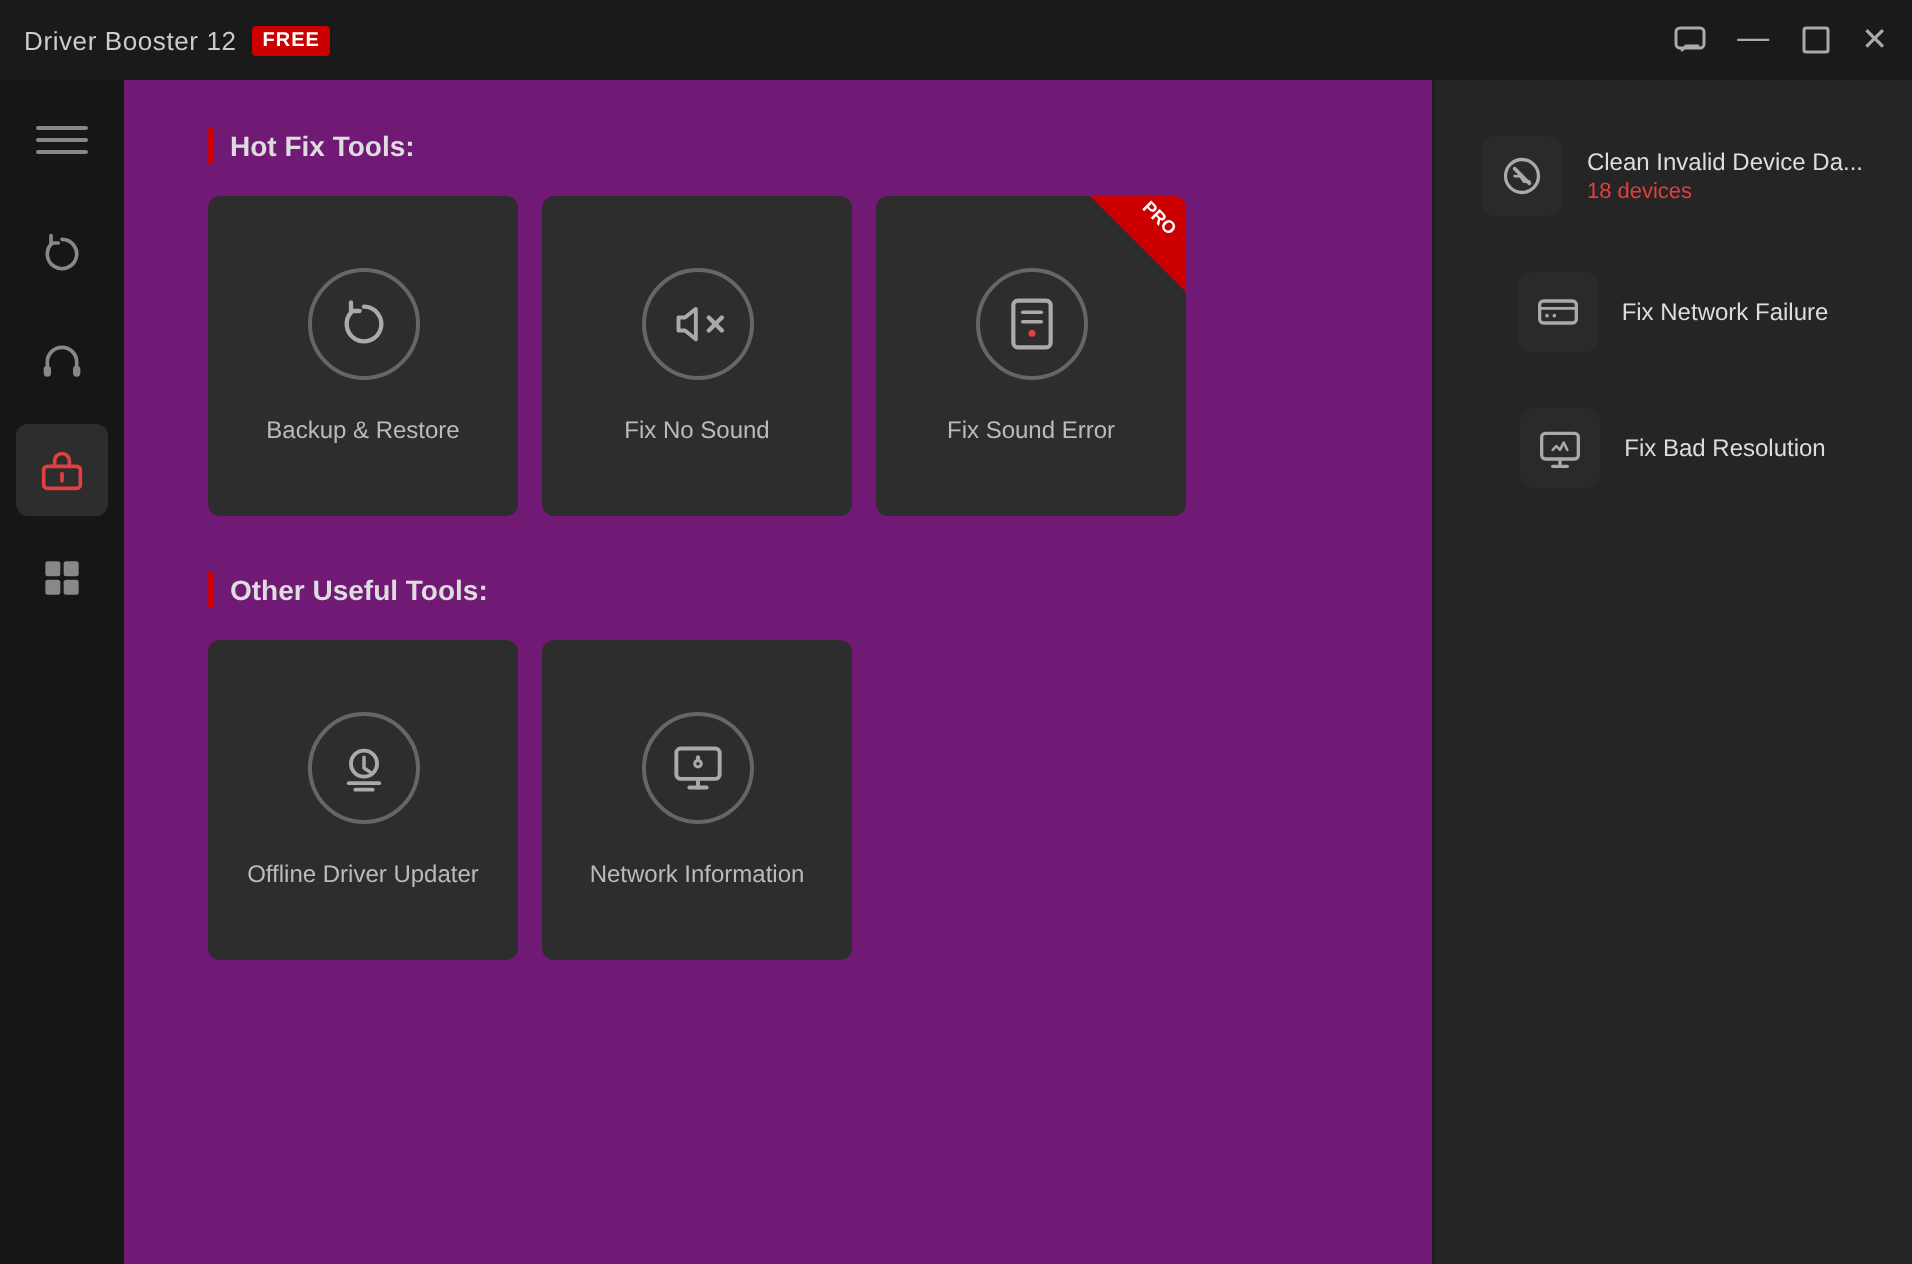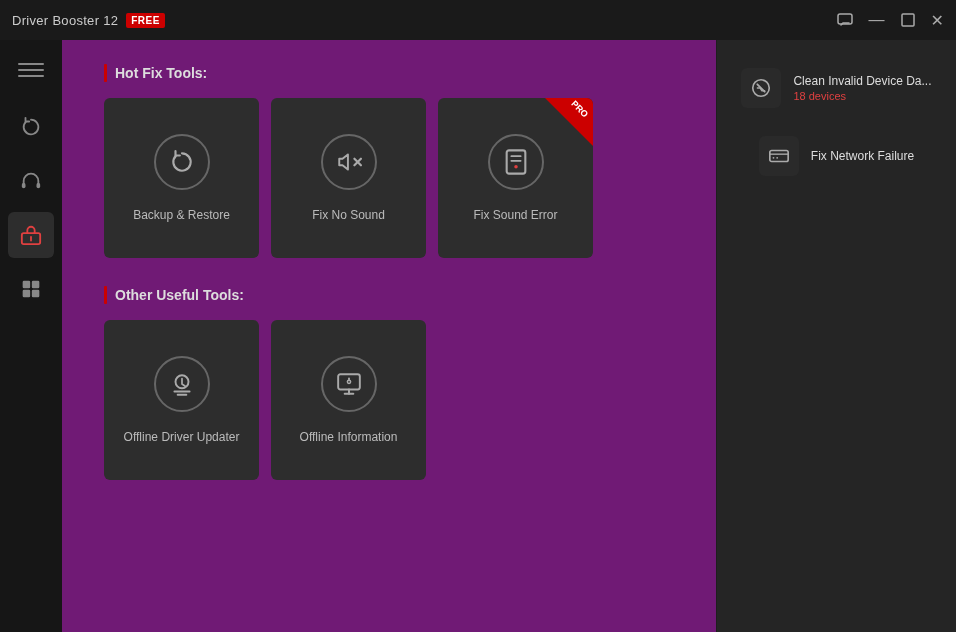--- a/index.html
+++ b/index.html
@@ -356,21 +356,21 @@
       <div class="tool-card">
         <div class="icon-circle">
           <svg width="26" height="26" viewBox="0 0 24 24" fill="none">
             <rect x="2" y="3" width="20" height="14" rx="2" stroke="#aaa" stroke-width="1.8"></rect>
             <line x1="8" y1="21" x2="16" y2="21" stroke="#aaa" stroke-width="1.8" stroke-linecap="round"></line>
             <line x1="12" y1="17" x2="12" y2="21" stroke="#aaa" stroke-width="1.8" stroke-linecap="round"></line>
             <circle cx="12" cy="10" r="1.5" stroke="#aaa" stroke-width="1.4"></circle>
             <line x1="12" y1="7" x2="12" y2="7.5" stroke="#aaa" stroke-width="1.8" stroke-linecap="round"></line>
           </svg>
         </div>
-        <span class="card-label">Offline Information</span>
+        <span class="card-label">Network Information</span>
       </div>
 
     </div>
   </div>
 
   <div class="right-panel">
 
     <div class="panel-item">
       <div class="panel-icon-box">
         <svg width="22" height="22" viewBox="0 0 24 24" fill="none">
@@ -392,15 +392,28 @@
           <line x1="2" y1="10" x2="22" y2="10" stroke="#aaa" stroke-width="1.5"></line>
           <circle cx="6" cy="14" r="1" fill="#aaa"></circle>
           <circle cx="10" cy="14" r="1" fill="#aaa"></circle>
         </svg>
       </div>
       <div class="panel-item-text">
         <span class="panel-item-label">Fix Network Failure</span>
       </div>
     </div>
 
+    <div class="panel-item">
+      <div class="panel-icon-box">
+        <svg width="22" height="22" viewBox="0 0 24 24" fill="none">
+          <rect x="2" y="4" width="20" height="14" rx="2" stroke="#aaa" stroke-width="1.8"></rect>
+          <line x1="8" y1="22" x2="16" y2="22" stroke="#aaa" stroke-width="1.8" stroke-linecap="round"></line>
+          <line x1="12" y1="18" x2="12" y2="22" stroke="#aaa" stroke-width="1.8" stroke-linecap="round"></line>
+          <path d="M8 13l2-2 2 2 2-4 2 4" stroke="#aaa" stroke-width="1.4" stroke-linecap="round" stroke-linejoin="round"></path>
+        </svg>
+      </div>
+      <div class="panel-item-text">
+        <span class="panel-item-label">Fix Bad Resolution</span>
+      </div>
+    </div>
 
   </div>
 </div>
 
 </body></html>

